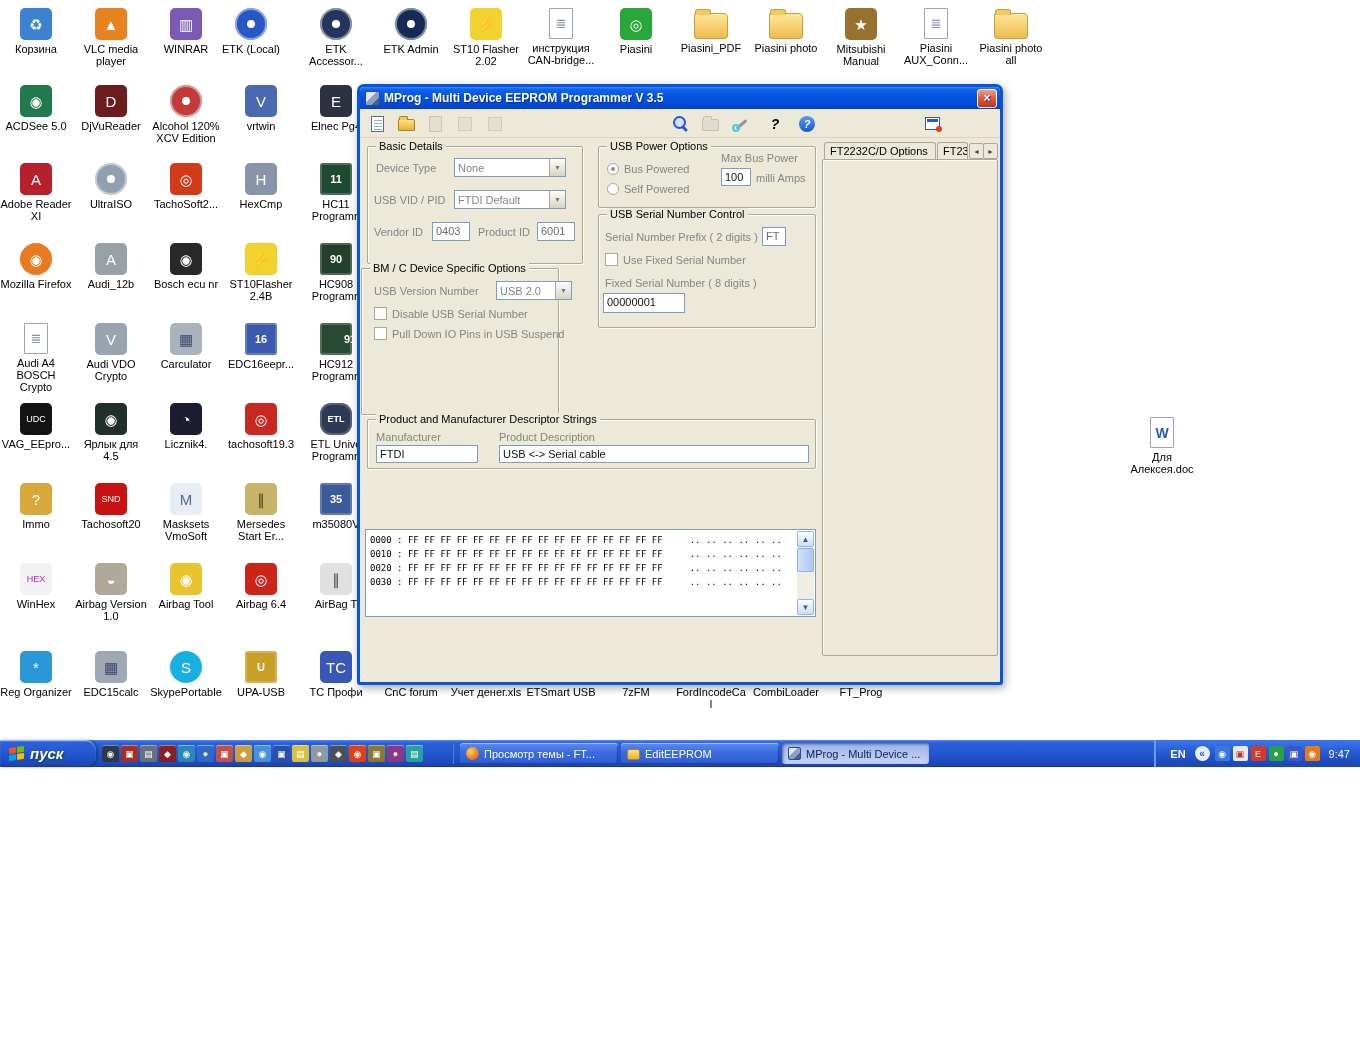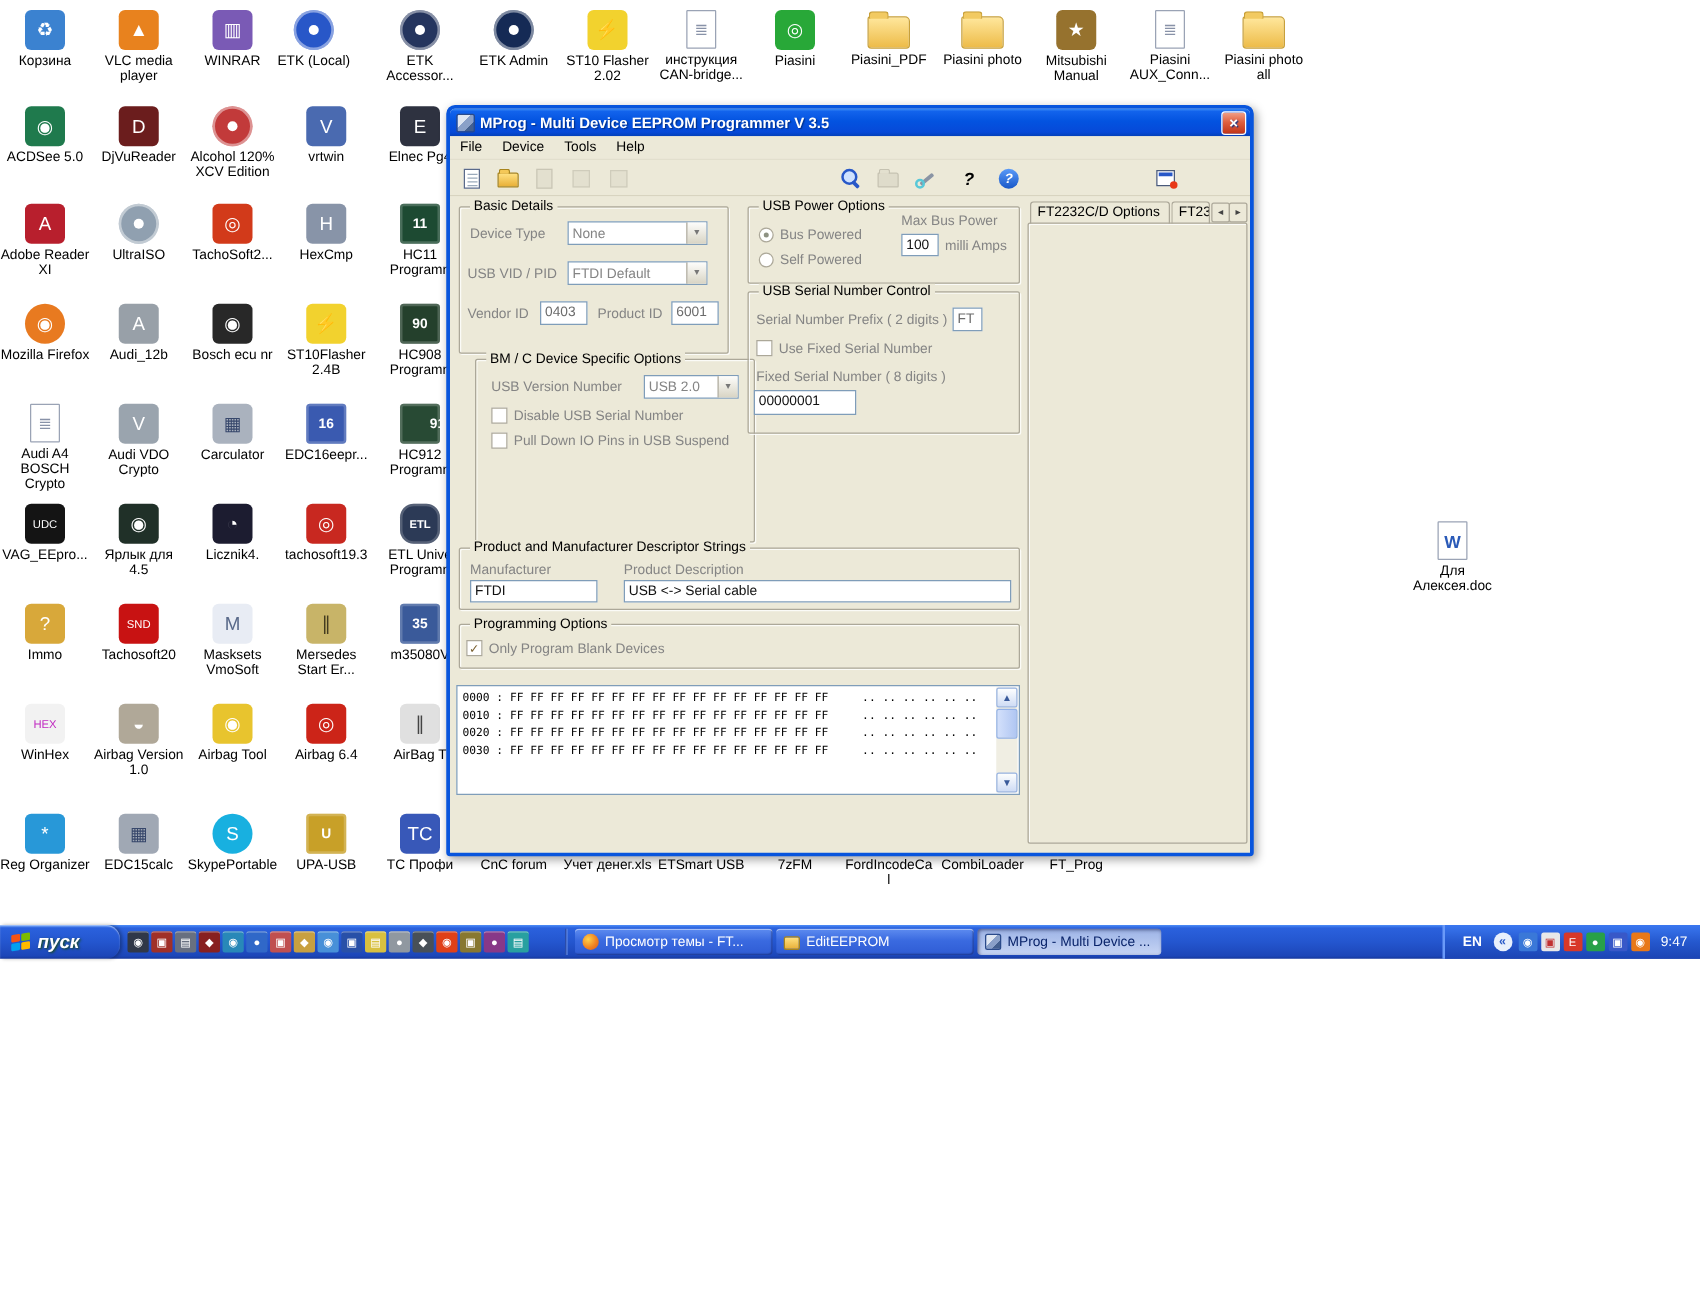--- a/index.html
+++ b/index.html
@@ -529,26 +529,20 @@
         <div class="icon-label">Для Алексея.doc</div>
       </div>
     </div>
 
   <div class="xp-window">
     <div class="titlebar">
       <span class="win-ico"></span>
       <span class="title-text">MProg - Multi Device EEPROM Programmer V 3.5</span>
       <span class="close-btn">×</span>
     </div>
-    <div class="menubar">
-        <div class="menu-item">File</div>
-        <div class="menu-item">Device</div>
-        <div class="menu-item">Tools</div>
-        <div class="menu-item">Help</div>
-      </div>
     <div class="toolbar">
         <div class="tb-btn" style="left: 5px;">
           <i class="tbi tbi-page"></i>
         </div>
         <div class="tb-btn" style="left: 34px;">
           <i class="tbi tbi-folder"></i>
         </div>
         <div class="tb-btn tb-disabled" style="left: 63px;">
           <i class="tbi tbi-page-grey"></i>
         </div>
@@ -591,21 +585,21 @@
         <div class="combo" style="left:86px;top:43px;width:112px">
           <span class="combo-val">FTDI Default</span>
           <span class="combo-arrow">▼</span>
         </div>
         <span class="lbl" style="left:6px;top:79px">Vendor ID</span>
         <div class="inp" style="left:64px;top:75px;width:38px;height:19px">0403</div>
         <span class="lbl" style="left:110px;top:79px">Product ID</span>
         <div class="inp" style="left:169px;top:75px;width:38px;height:19px">6001</div>
       </div>
 
-      <div class="grp" style="left:20px;top:130px;width:224px;height:147px">
+      <div class="grp" style="left:1px;top:130px;width:198px;height:147px">
         <span class="grp-title">BM / C Device Specific Options</span>
         <span class="lbl" style="left:12px;top:16px">USB Version Number</span>
         <div class="combo" style="left:134px;top:12px;width:76px">
           <span class="combo-val">USB 2.0</span>
           <span class="combo-arrow">▼</span>
         </div>
         <div class="chk-row" style="left:12px;top:38px">
           <span class="chk"></span>
           <span class="chk-lbl">Disable USB Serial Number</span>
         </div>
@@ -644,27 +638,20 @@
 
 
       <div class="grp" style="left:7px;top:281px;width:449px;height:50px">
         <span class="grp-title">Product and Manufacturer Descriptor Strings</span>
         <span class="lbl" style="left:8px;top:11px">Manufacturer</span>
         <span class="lbl" style="left:131px;top:11px">Product Description</span>
         <div class="inp dark" style="left:8px;top:25px;width:102px;height:18px">FTDI</div>
         <div class="inp dark" style="left:131px;top:25px;width:310px;height:18px">USB &lt;-&gt; Serial cable</div>
       </div>
 
-      <div class="grp" style="left:7px;top:342px;width:449px;height:36px">
-        <span class="grp-title">Programming Options</span>
-        <div class="chk-row" style="left:5px;top:12px">
-          <span class="chk">✓</span>
-          <span class="chk-lbl">Only Program Blank Devices</span>
-        </div>
-      </div>
 
       <div class="logbox" style="left:5px;top:391px;width:451px;height:88px">
         <div class="log-lines">
             <div class="log-line">0000 : FF FF FF FF FF FF FF FF FF FF FF FF FF FF FF FF     .. .. .. .. .. ..</div>
             <div class="log-line">0010 : FF FF FF FF FF FF FF FF FF FF FF FF FF FF FF FF     .. .. .. .. .. ..</div>
             <div class="log-line">0020 : FF FF FF FF FF FF FF FF FF FF FF FF FF FF FF FF     .. .. .. .. .. ..</div>
             <div class="log-line">0030 : FF FF FF FF FF FF FF FF FF FF FF FF FF FF FF FF     .. .. .. .. .. ..</div>
           </div>
         <div class="sb">
           <div class="sb-btn">▲</div>

